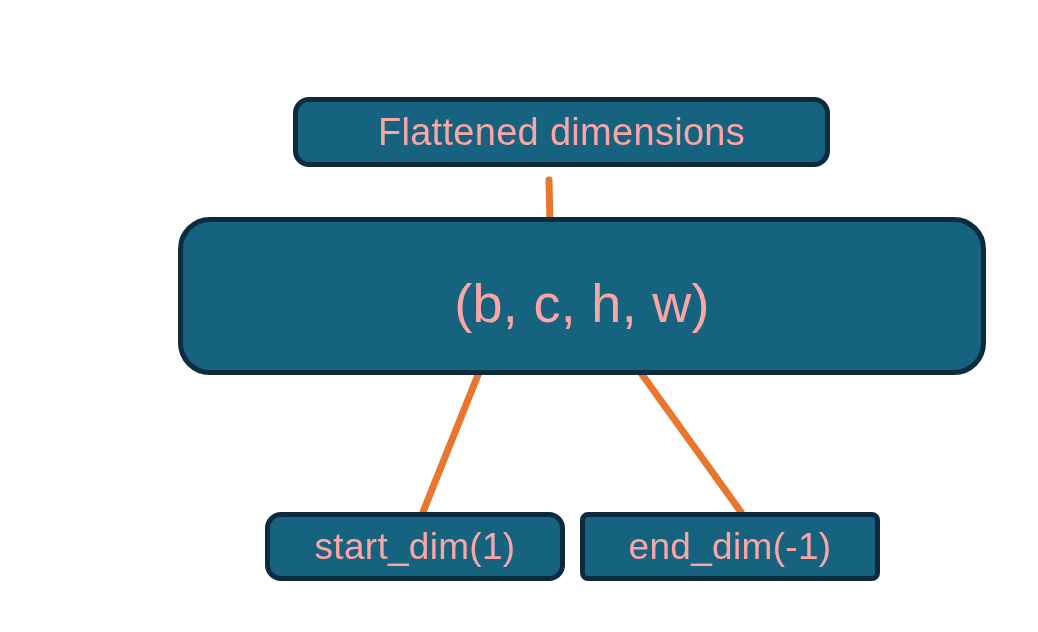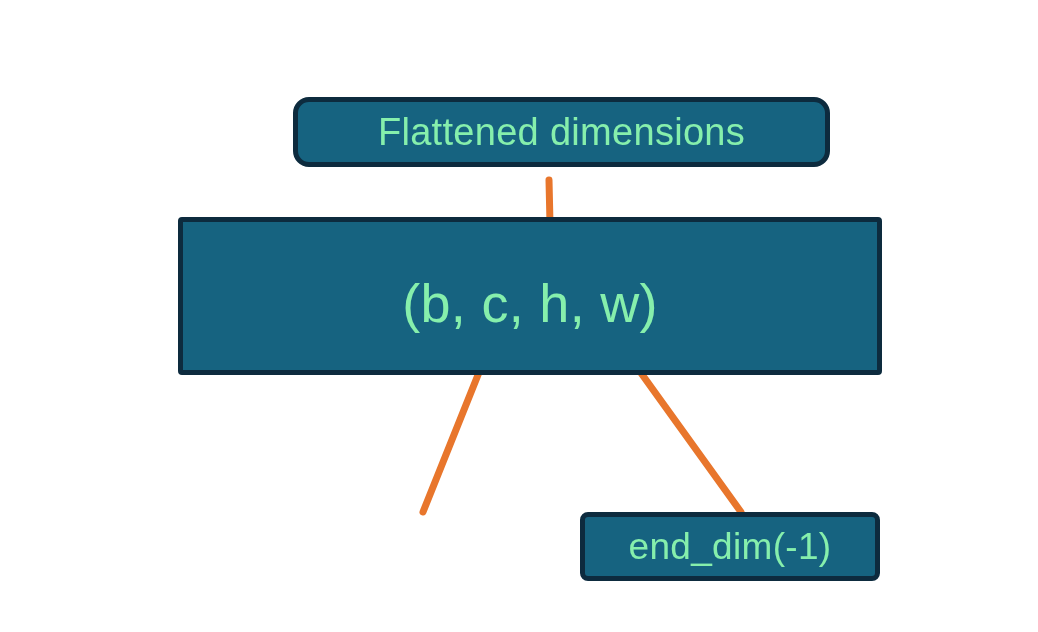--- a/index.html
+++ b/index.html
@@ -20,43 +20,43 @@
   }
   .node {
     position: absolute;
     box-sizing: border-box;
     background: #166380;
     border: 5px solid #0d2b3e;
     border-radius: 18px;
     display: flex;
     align-items: center;
     justify-content: center;
-    color: #86efac;
+    color: #fca5a5;
     font-weight: 400;
     letter-spacing: 0.3px;
     text-align: center;
     line-height: 1;
     user-select: none;
   }
   
   #node-flattened {
     left: 293px;
     top: 97px;
     width: 537px;
     height: 70px;
     border-radius: 16px;
     font-size: 38px;
   }
   
   #node-tuple {
     left: 178px;
     top: 217px;
-    width: 704px;
+    width: 808px;
     height: 158px;
-    border-radius: 4px;
+    border-radius: 32px;
     font-size: 54px;
     align-items: center;
     justify-content: center;
     padding-top: 14px;
   }
   #node-tuple .label {
     display: block;
   }
   
   #node-start-dim {
@@ -113,18 +113,21 @@
   </svg>
 
   <div class="node" id="node-flattened">
     <span class="label">Flattened dimensions</span>
   </div>
 
   <div class="node" id="node-tuple">
     <span class="label">(b, c, h, w)</span>
   </div>
 
+  <div class="node" id="node-start-dim">
+    <span class="label">start_dim(1)</span>
+  </div>
 
   <div class="node" id="node-end-dim">
     <span class="label">end_dim(-1)</span>
   </div>
 
 </div>
 
 </body></html>

